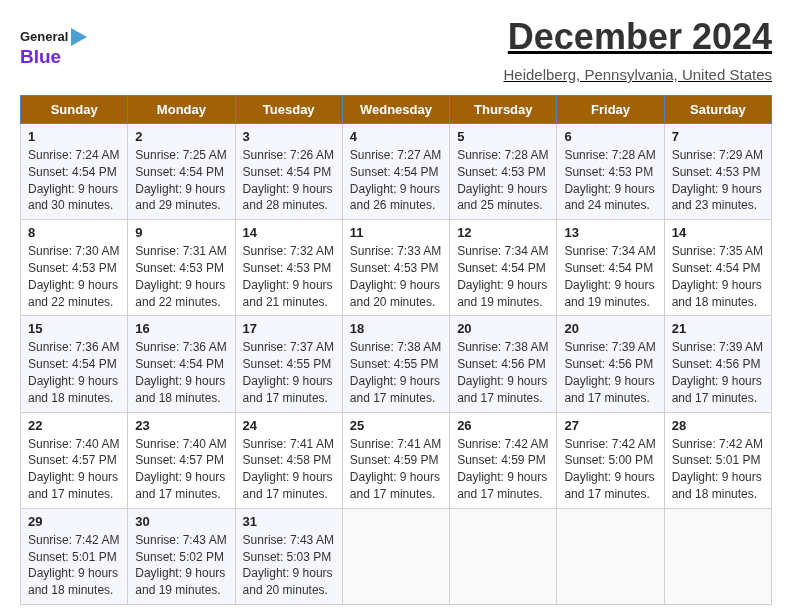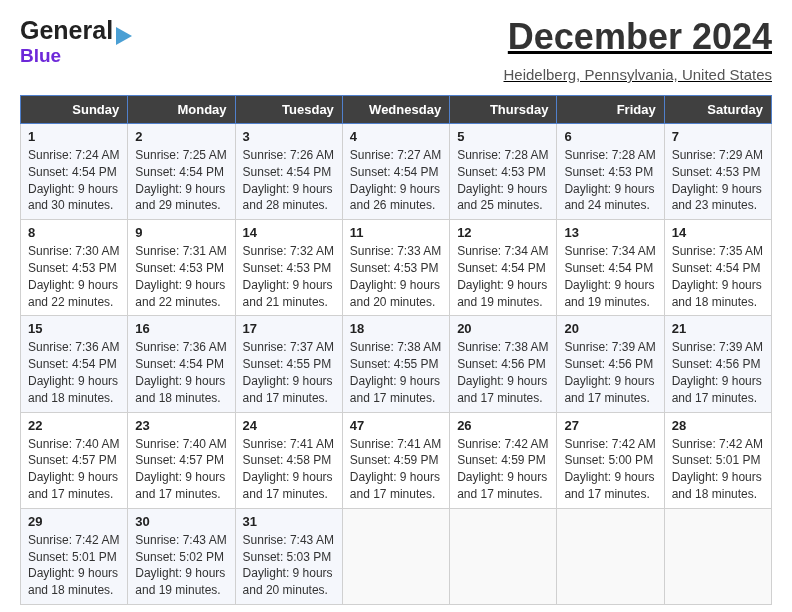--- a/index.html
+++ b/index.html
@@ -29,23 +29,23 @@
       font-size: 15px;
       color: #555;
       margin-top: 8px;
     }
     .calendar {
       width: 100%;
       border-collapse: collapse;
       font-size: 11px;
     }
     .calendar th {
-      background: #404040;
+      background: #a16207;
       color: #fff;
-      text-align: right;
+      text-align: center;
       padding: 6px 8px;
       font-size: 13px;
       font-weight: bold;
       border: 1px solid #5080cc;
     }
     .calendar td {
       vertical-align: top;
       padding: 5px 7px;
       border: 1px solid #d0d0d0;
       background: #fff;
@@ -77,24 +77,25 @@
     .logo-wrapper {
       display: flex;
       align-items: flex-end;
       gap: 2px;
     }
     .logo-text-block {
       line-height: 1.15;
     }
     .logo-general-line {
       color: #222;
-      font-size: 25px;
+      font-size: 13px;
       font-weight: bold;
       display: flex;
-      align-items: flex-end;
+      align-items: center;
+      margin-top: 12px;
     }
     .logo-blue-line {
       color: #6d28d9;
       font-size: 19px;
       font-weight: bold;
     }
     .triangle-right {
       display: inline-block;
       width: 0;
       height: 0;
@@ -234,21 +235,21 @@
         </td>
         <td>
           <span class="day-number">23</span>
           <div class="day-info">Sunrise: 7:40 AM<br>Sunset: 4:57 PM<br>Daylight: 9 hours and 17 minutes.</div>
         </td>
         <td>
           <span class="day-number">24</span>
           <div class="day-info">Sunrise: 7:41 AM<br>Sunset: 4:58 PM<br>Daylight: 9 hours and 17 minutes.</div>
         </td>
         <td>
-          <span class="day-number">47</span>
+          <span class="day-number">25</span>
           <div class="day-info">Sunrise: 7:41 AM<br>Sunset: 4:59 PM<br>Daylight: 9 hours and 17 minutes.</div>
         </td>
         <td>
           <span class="day-number">26</span>
           <div class="day-info">Sunrise: 7:42 AM<br>Sunset: 4:59 PM<br>Daylight: 9 hours and 17 minutes.</div>
         </td>
         <td>
           <span class="day-number">27</span>
           <div class="day-info">Sunrise: 7:42 AM<br>Sunset: 5:00 PM<br>Daylight: 9 hours and 17 minutes.</div>
         </td>

